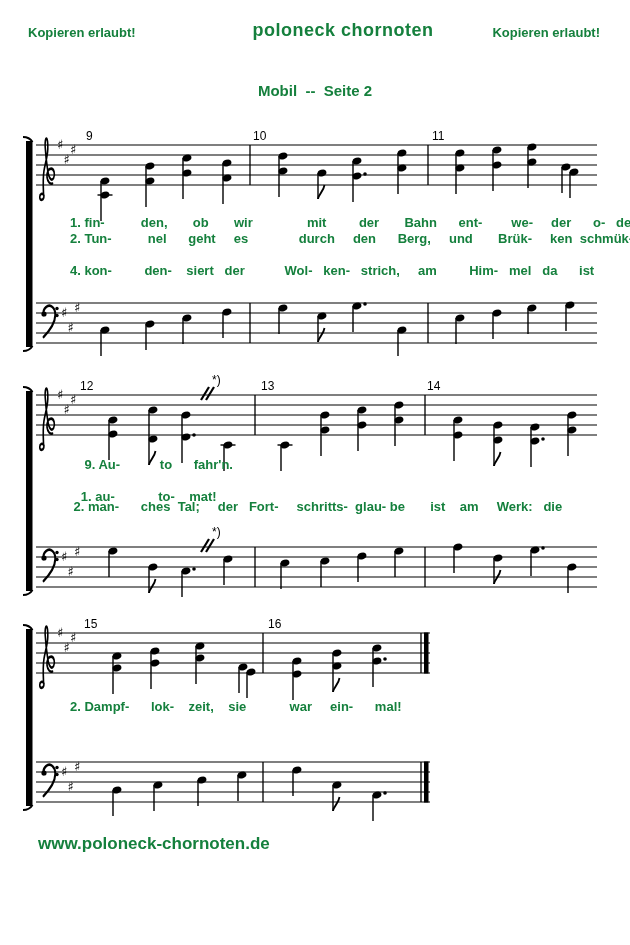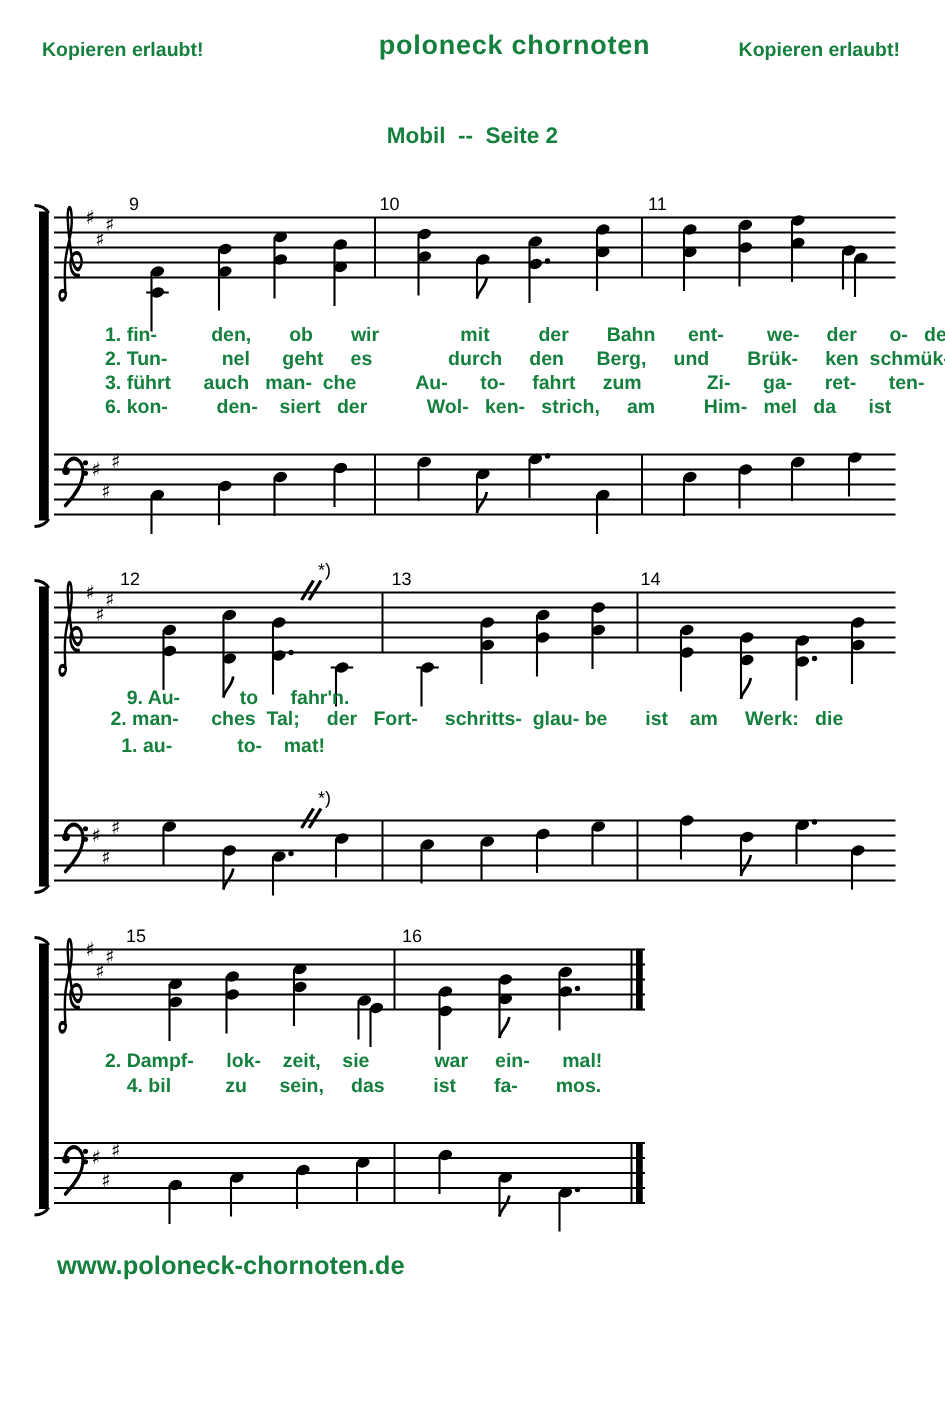--- a/index.html
+++ b/index.html
@@ -445,26 +445,24 @@
             <ellipse cx="377" cy="795" rx="4.5" ry="3.3" fill="#000000" transform="rotate(-18 377 795)"></ellipse>
             <line x1="373" y1="795" x2="373" y2="821" stroke="#000000" stroke-width="1.4"></line>
             <circle cx="385" cy="793" r="1.8" fill="#000000"></circle>
           </g>
         </g>
       </g>
     </svg>
 
   <div class="lyr" style="top:216px">1. fin-          den,       ob       wir               mit         der       Bahn      ent-        we-     der      o-   der</div>
   <div class="lyr" style="top:232px">2. Tun-          nel      geht     es              durch     den      Berg,     und       Brük-     ken  schmük-  ken</div>
-  <div class="lyr" style="top:248px">3. führt      auch   man-  che           Au-      to-     fahrt     zum            Zi-      ga-      ret-      ten-</div>
-  <div class="lyr" style="top:264px">6. kon-         den-    siert   der           Wol-   ken-   strich,     am         Him-   mel   da      ist</div>
+  <div class="lyr" style="top:264px">4. kon-         den-    siert   der           Wol-   ken-   strich,     am         Him-   mel   da      ist</div>
 
   <div class="lyr" style="top:458px">    9. Au-           to      fahr'n.</div>
-  <div class="lyr" style="top:472px"> 2. man-      ches  Tal;     der   Fort-     schritts-  glau- be       ist    am     Werk:   die</div>
+  <div class="lyr" style="top:500px"> 2. man-      ches  Tal;     der   Fort-     schritts-  glau- be       ist    am     Werk:   die</div>
   <div class="lyr" style="top:490px">   1. au-            to-    mat!</div>
 
 
   <div class="lyr" style="top:700px">2. Dampf-      lok-    zeit,    sie            war     ein-      mal!</div>
-  <div class="lyr" style="top:717px">    4. bil          zu      sein,     das         ist       fa-       mos.</div>
 
   <div class="footer">www.poloneck-chornoten.de</div>
 
 </div>
 
 </body></html>

